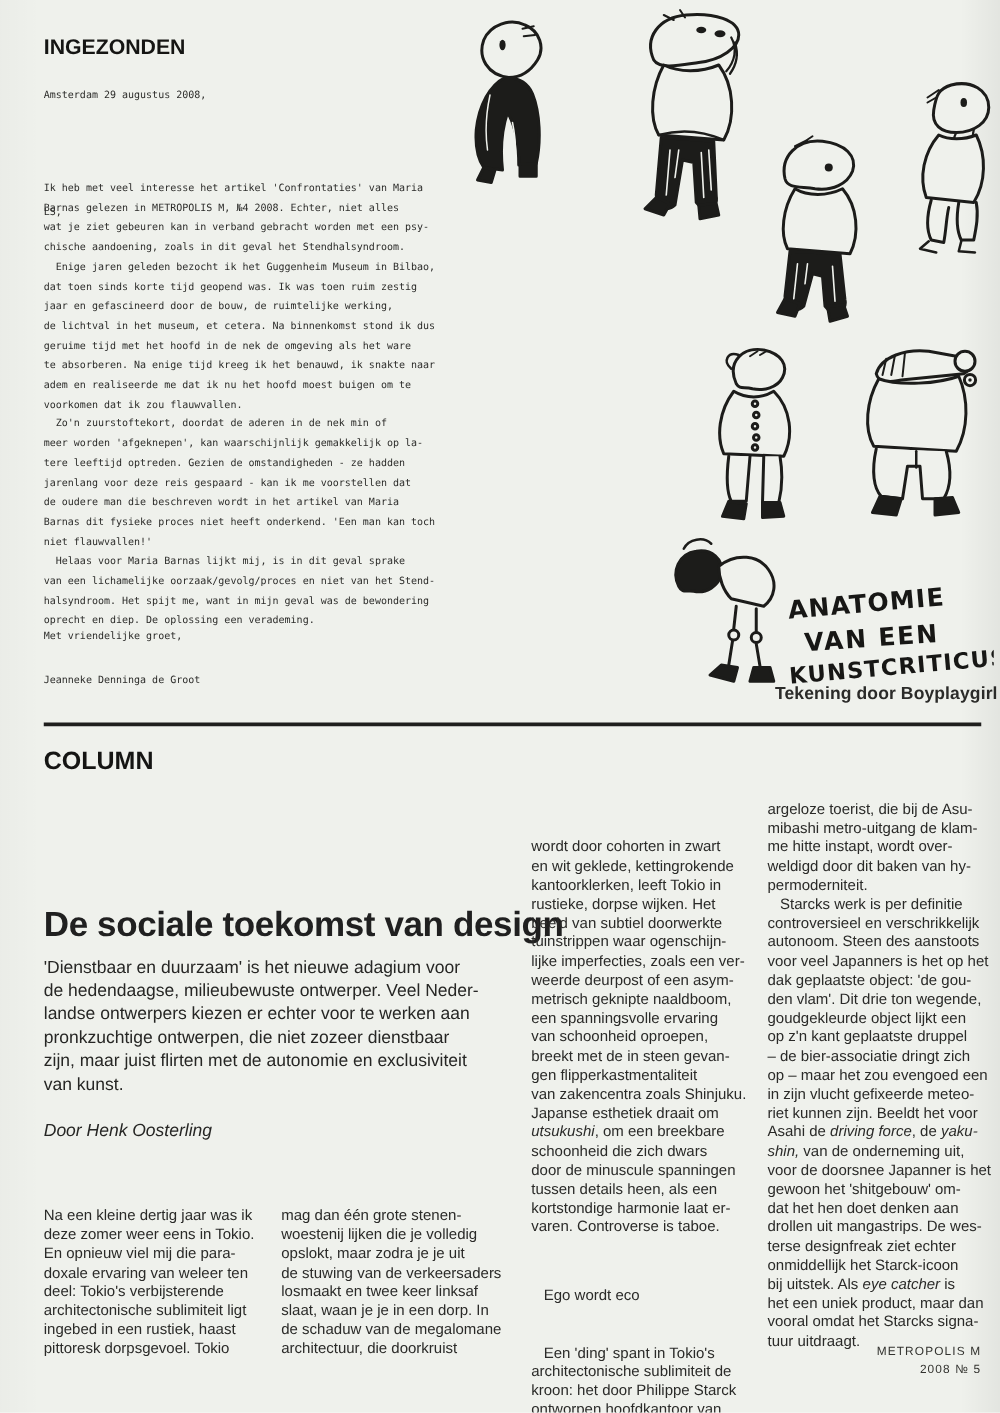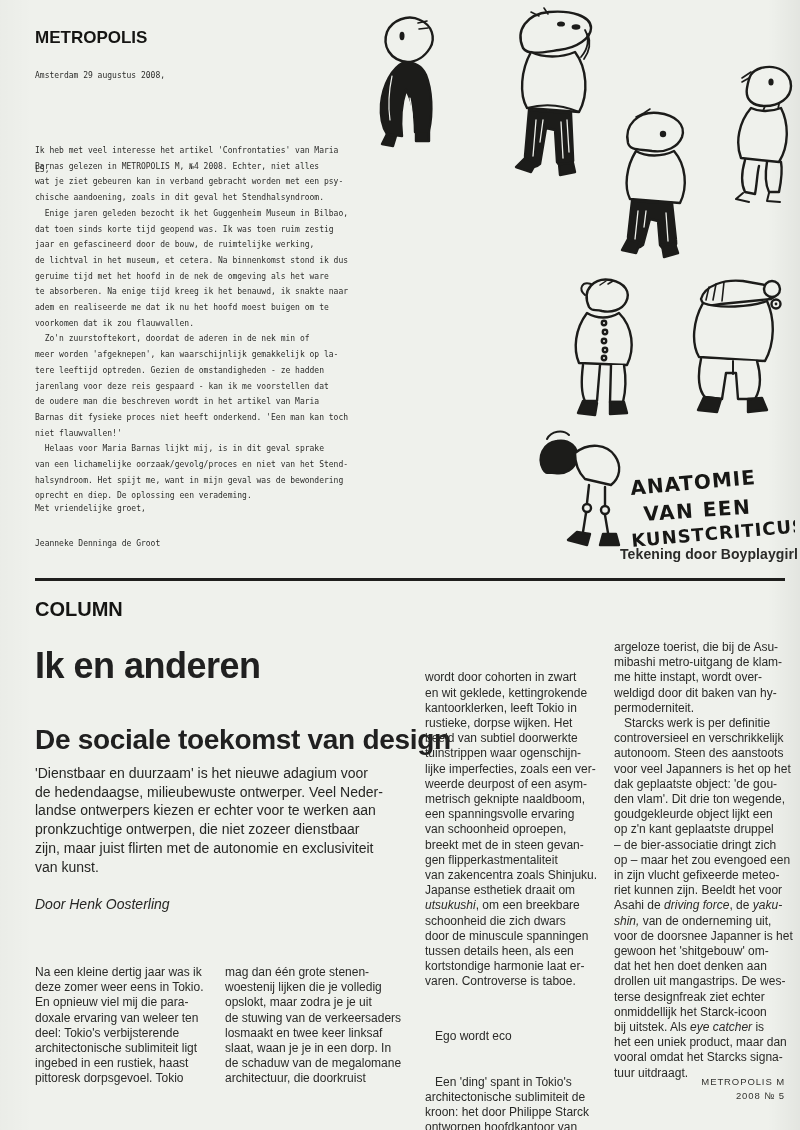--- a/index.html
+++ b/index.html
@@ -54,21 +54,21 @@
     font-family:"DejaVu Sans", sans-serif;
     font-weight:bold;
     fill:#171715;
   }
 </style>
 </head>
 <body>
 
 <div class="page">
 
-  <div class="abs section-title" style="left:35px;top:28px;">METROPOLIS</div>
+  <div class="abs section-title" style="left:35px;top:28px;">INGEZONDEN</div>
 
   <div class="abs mono" style="left:35px;top:68px;">Amsterdam 29 augustus 2008,</div>
 
   <div class="abs mono" style="left:35px;top:114px;margin-top:48px;">LS,</div>
 
   <div class="abs mono letter-body">Ik heb met veel interesse het artikel 'Confrontaties' van Maria
 Barnas gelezen in METROPOLIS M, №4 2008. Echter, niet alles
 wat je ziet gebeuren kan in verband gebracht worden met een psy-
 chische aandoening, zoals in dit geval het Stendhalsyndroom.
   Enige jaren geleden bezocht ik het Guggenheim Museum in Bilbao,
@@ -194,21 +194,20 @@
       <text class="handwrite" x="297" y="542" font-size="18" letter-spacing="1" transform="rotate(-5 297 542)">KUNSTCRITICUS</text>
     </g>
   </svg>
 
   <div class="abs illus-caption">Tekening door Boyplaygirl</div>
 
   <div class="abs divider"></div>
 
   <div class="abs section-title" style="left:35px;top:598px;font-size:20px;">COLUMN</div>
 
-  <h1 class="abs article-title" style="margin:0;">Ik en anderen</h1>
 
   <h2 class="abs article-subtitle" style="margin:0;">De sociale toekomst van design</h2>
 
   <div class="abs article-intro">'Dienstbaar en duurzaam' is het nieuwe adagium voor
 de hedendaagse, milieubewuste ontwerper. Veel Neder-
 landse ontwerpers kiezen er echter voor te werken aan
 pronkzuchtige ontwerpen, die niet zozeer dienstbaar
 zijn, maar juist flirten met de autonomie en exclusiviteit
 van kunst.</div>
 

